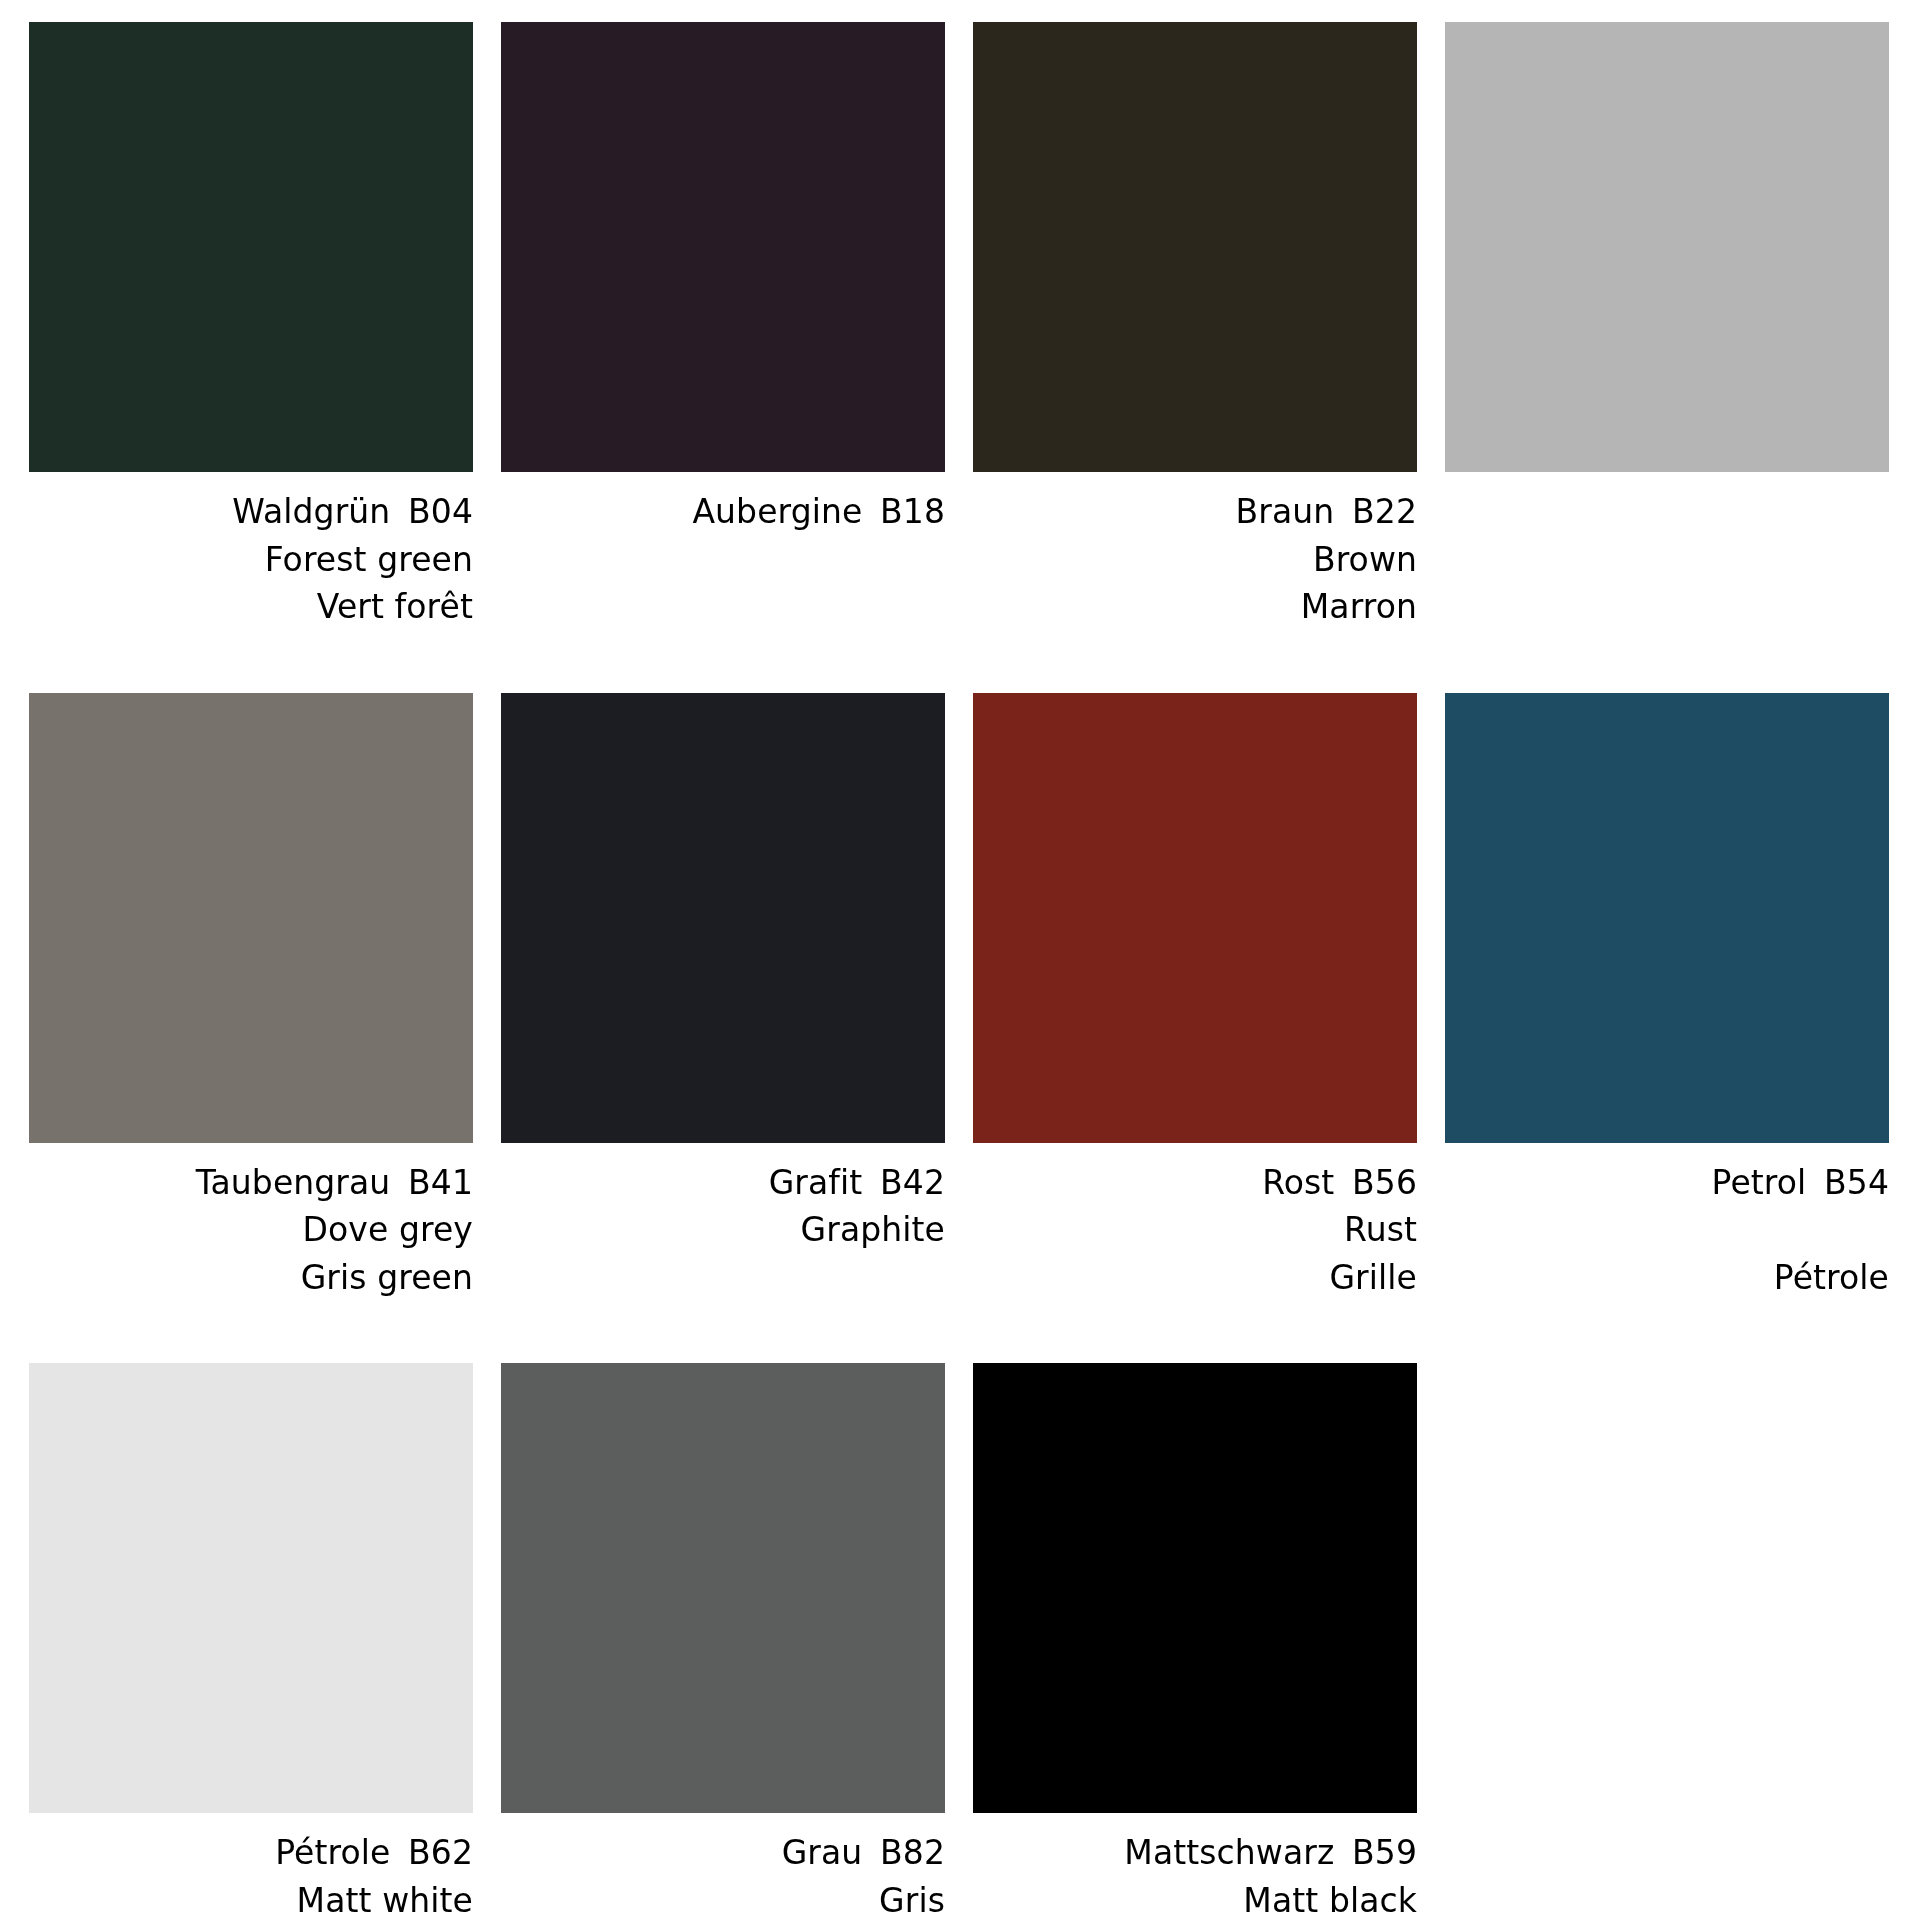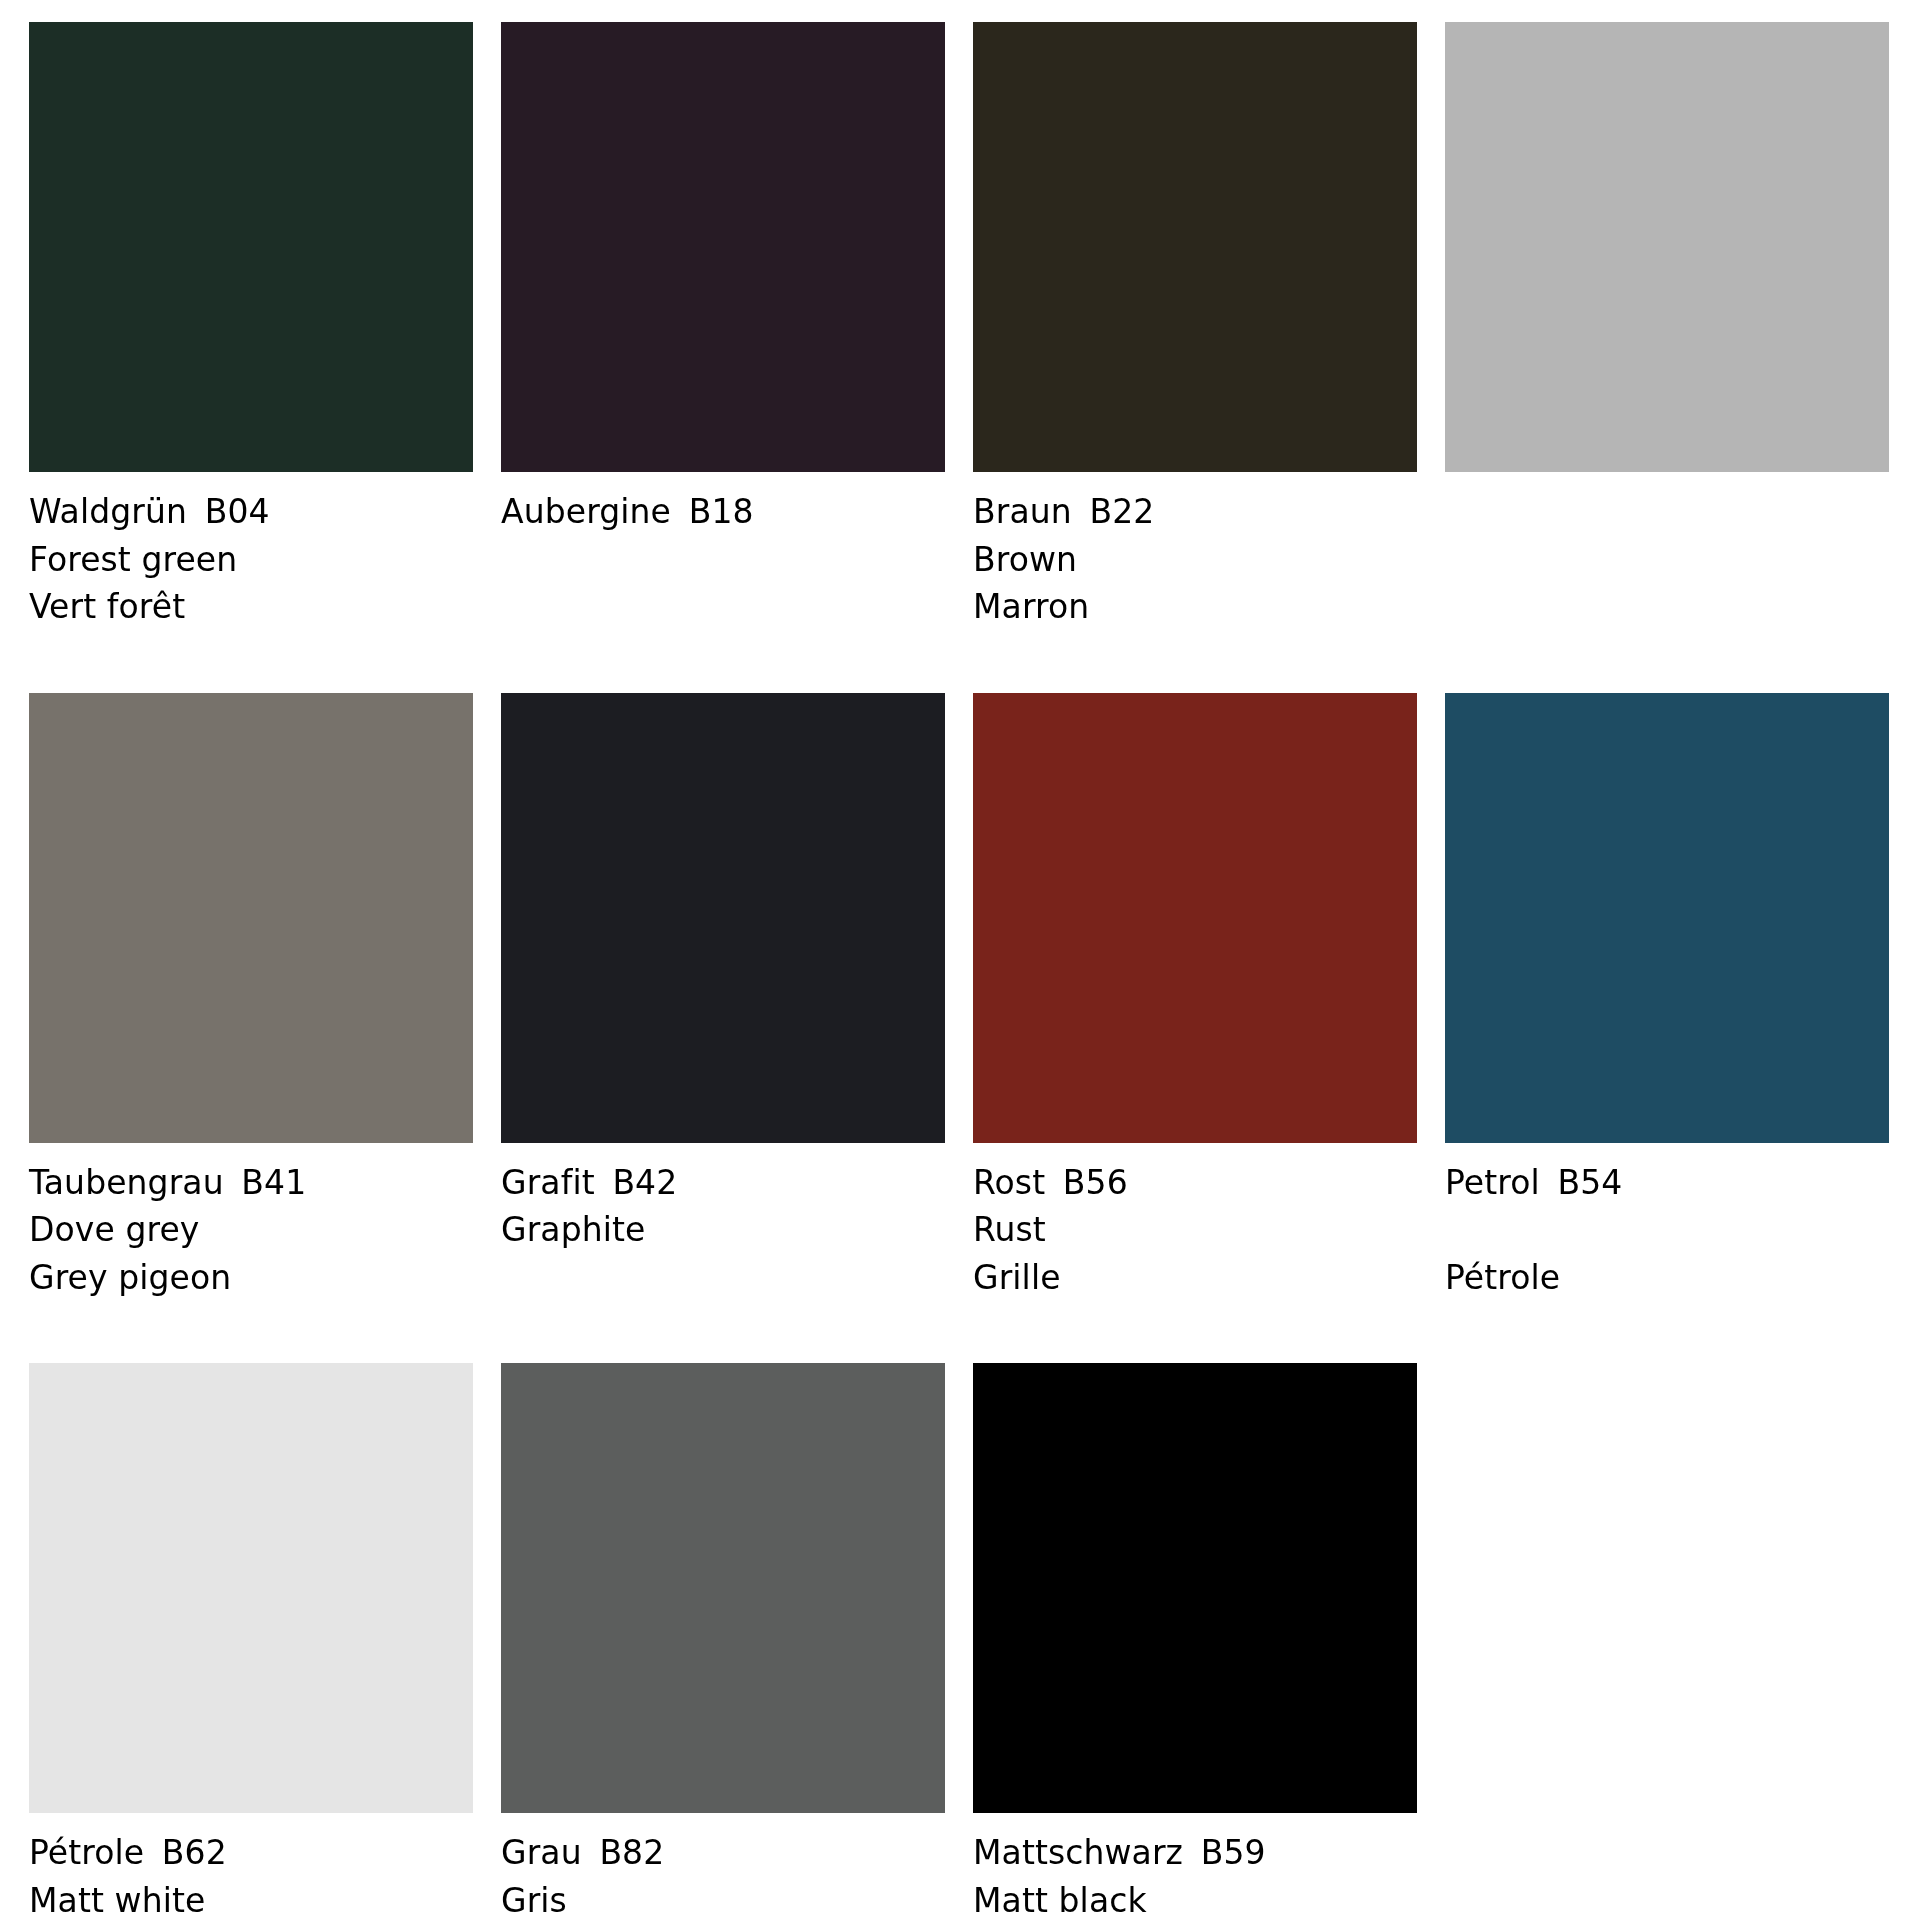--- a/index.html
+++ b/index.html
@@ -44,21 +44,21 @@
   }
 
   .swatch-caption {
     margin-top: 16px;
     margin-bottom: 62px;
   }
 
   .caption-row {
     display: flex;
     align-items: baseline;
-    justify-content: flex-start;
+    justify-content: flex-end;
     line-height: 1.44;
   }
 
   .name-de,
   .name-en,
   .name-fr {
     font-size: 33px;
     font-weight: 400;
     letter-spacing: 0.1px;
     white-space: pre;
@@ -134,21 +134,21 @@
     <div class="swatch-chip" title="Taubengrau" style="background: rgb(119, 114, 107);"></div>
     <div class="swatch-caption">
       <div class="caption-row">
         <span class="name-de">Taubengrau</span>
         <span class="code">B41</span>
       </div>
       <div class="caption-row">
         <span class="name-en">Dove grey</span>
       </div>
       <div class="caption-row">
-        <span class="name-fr">Grey pigeon</span>
+        <span class="name-fr">Gris green</span>
       </div>
     </div>
   </div>
 
   <div class="swatch-cell">
     <div class="swatch-chip" title="Grafit" style="background: rgb(28, 29, 34);"></div>
     <div class="swatch-caption">
       <div class="caption-row">
         <span class="name-de">Grafit</span>
         <span class="code">B42</span>

